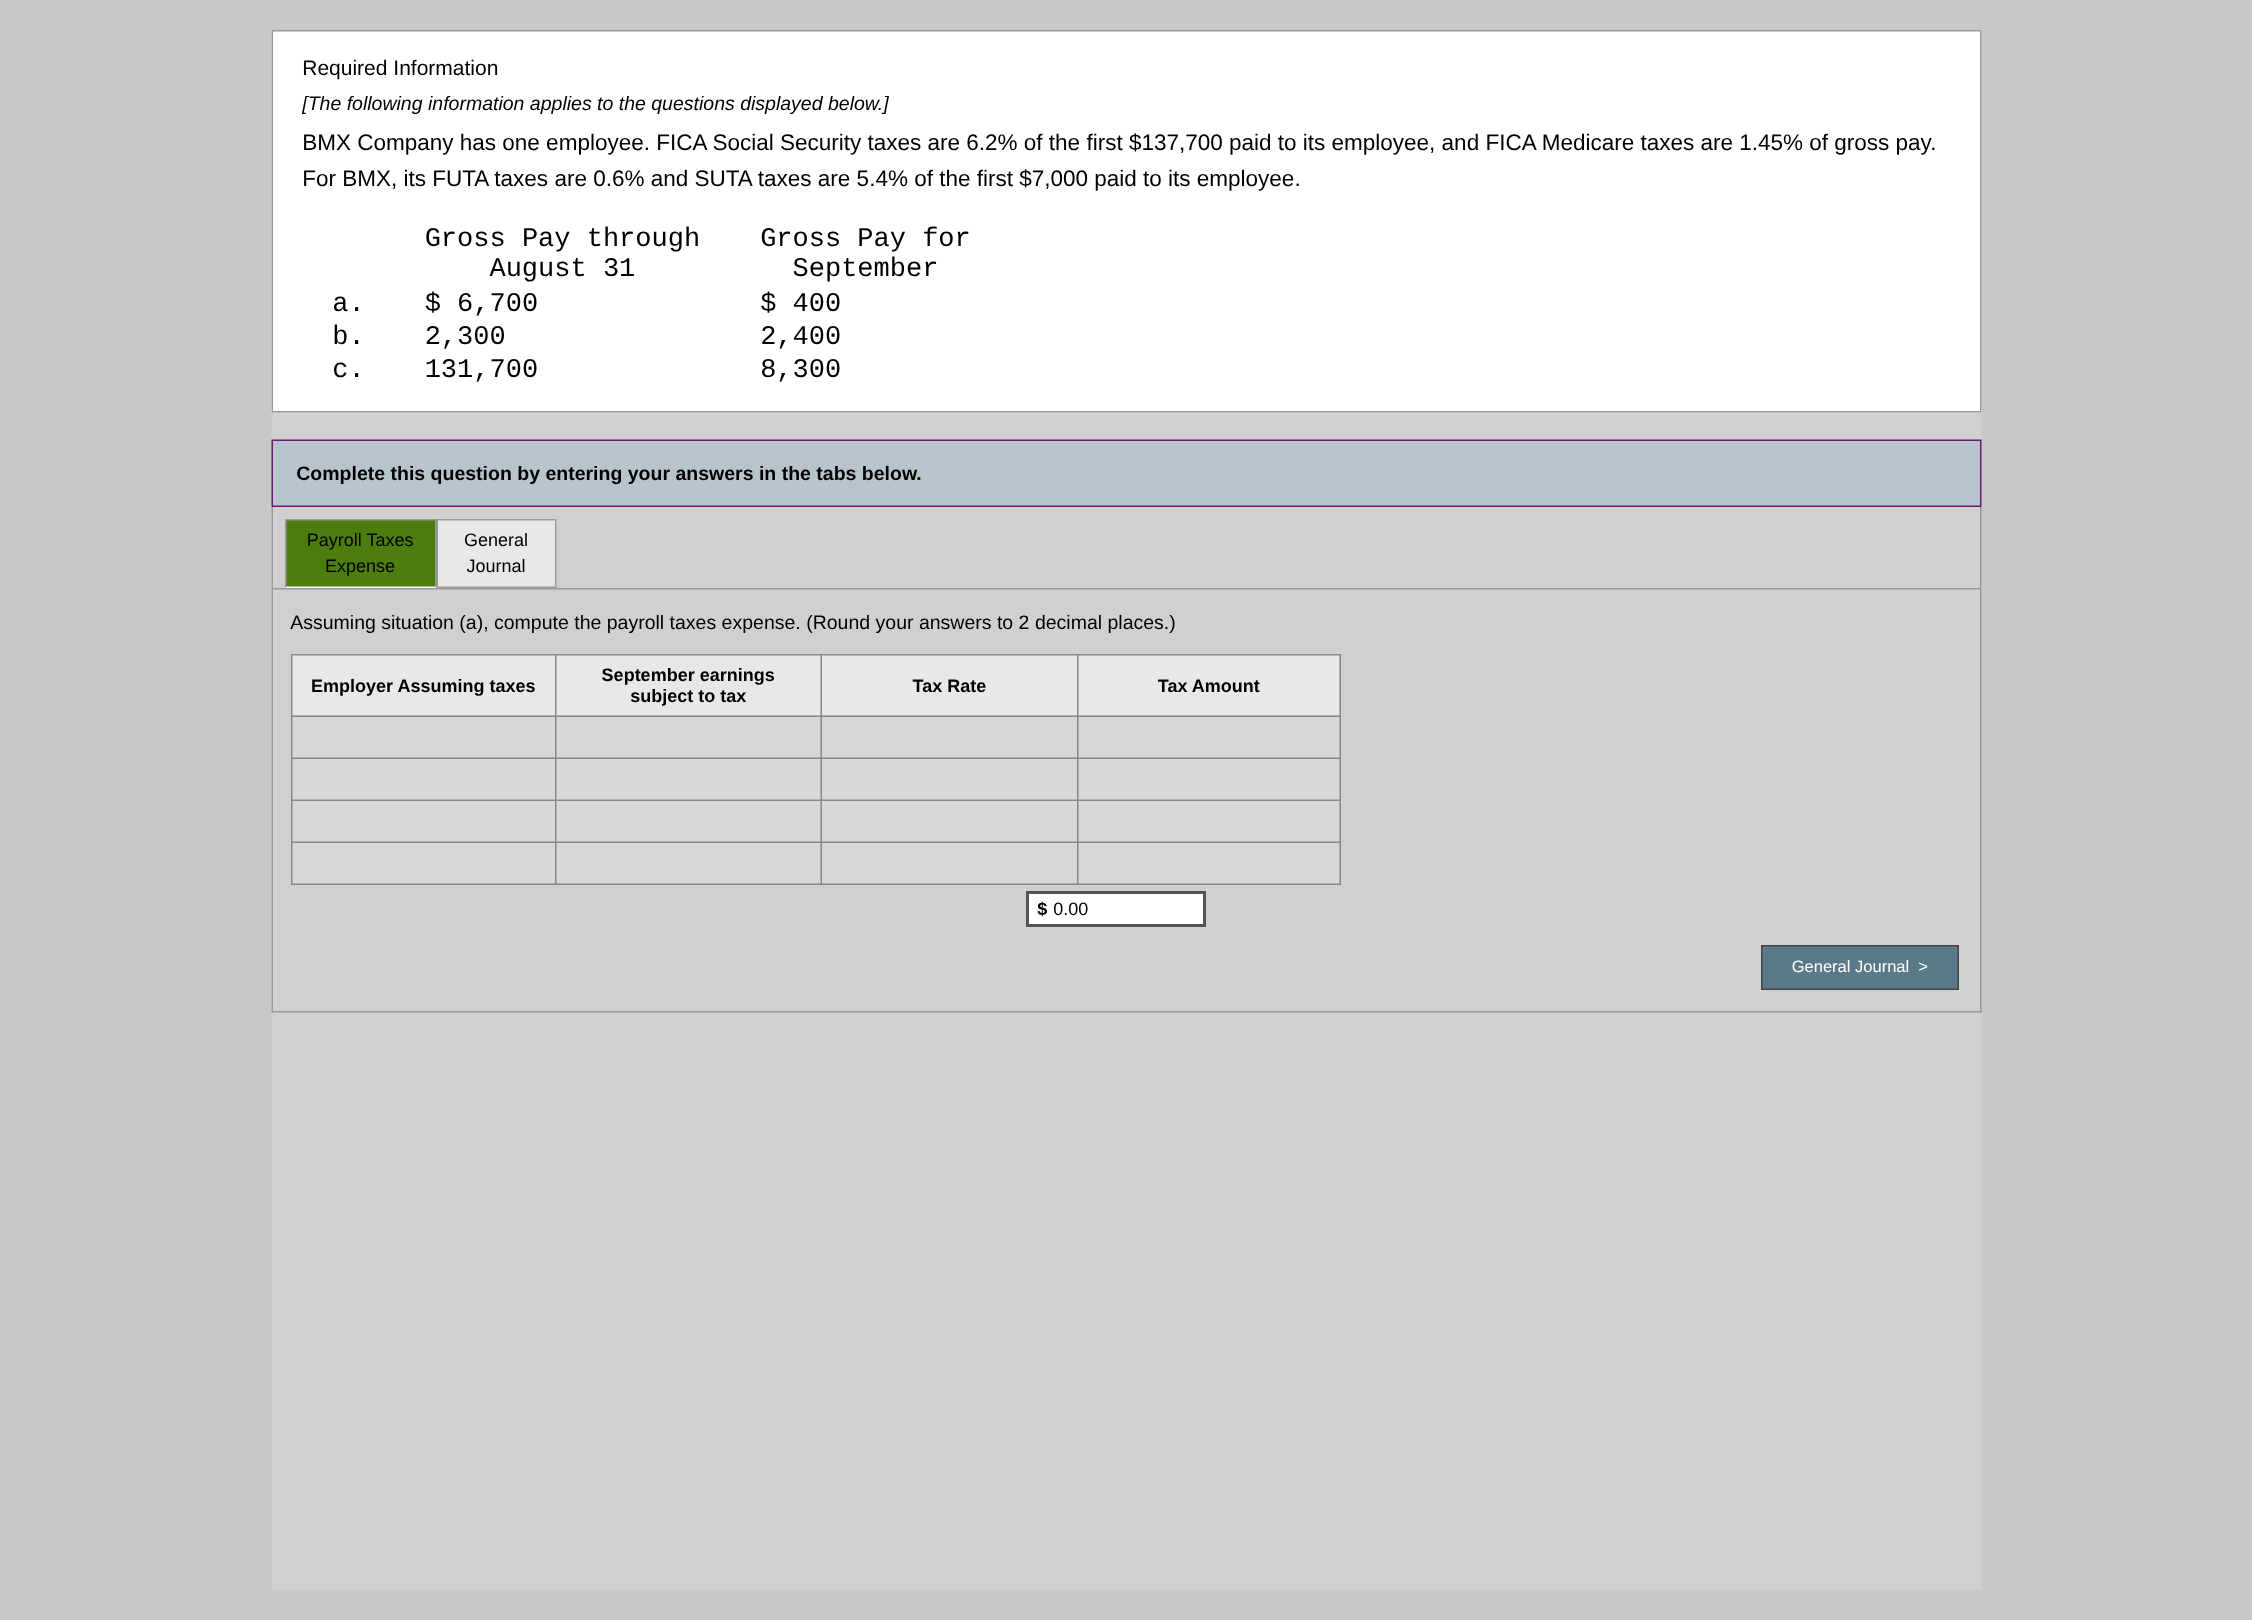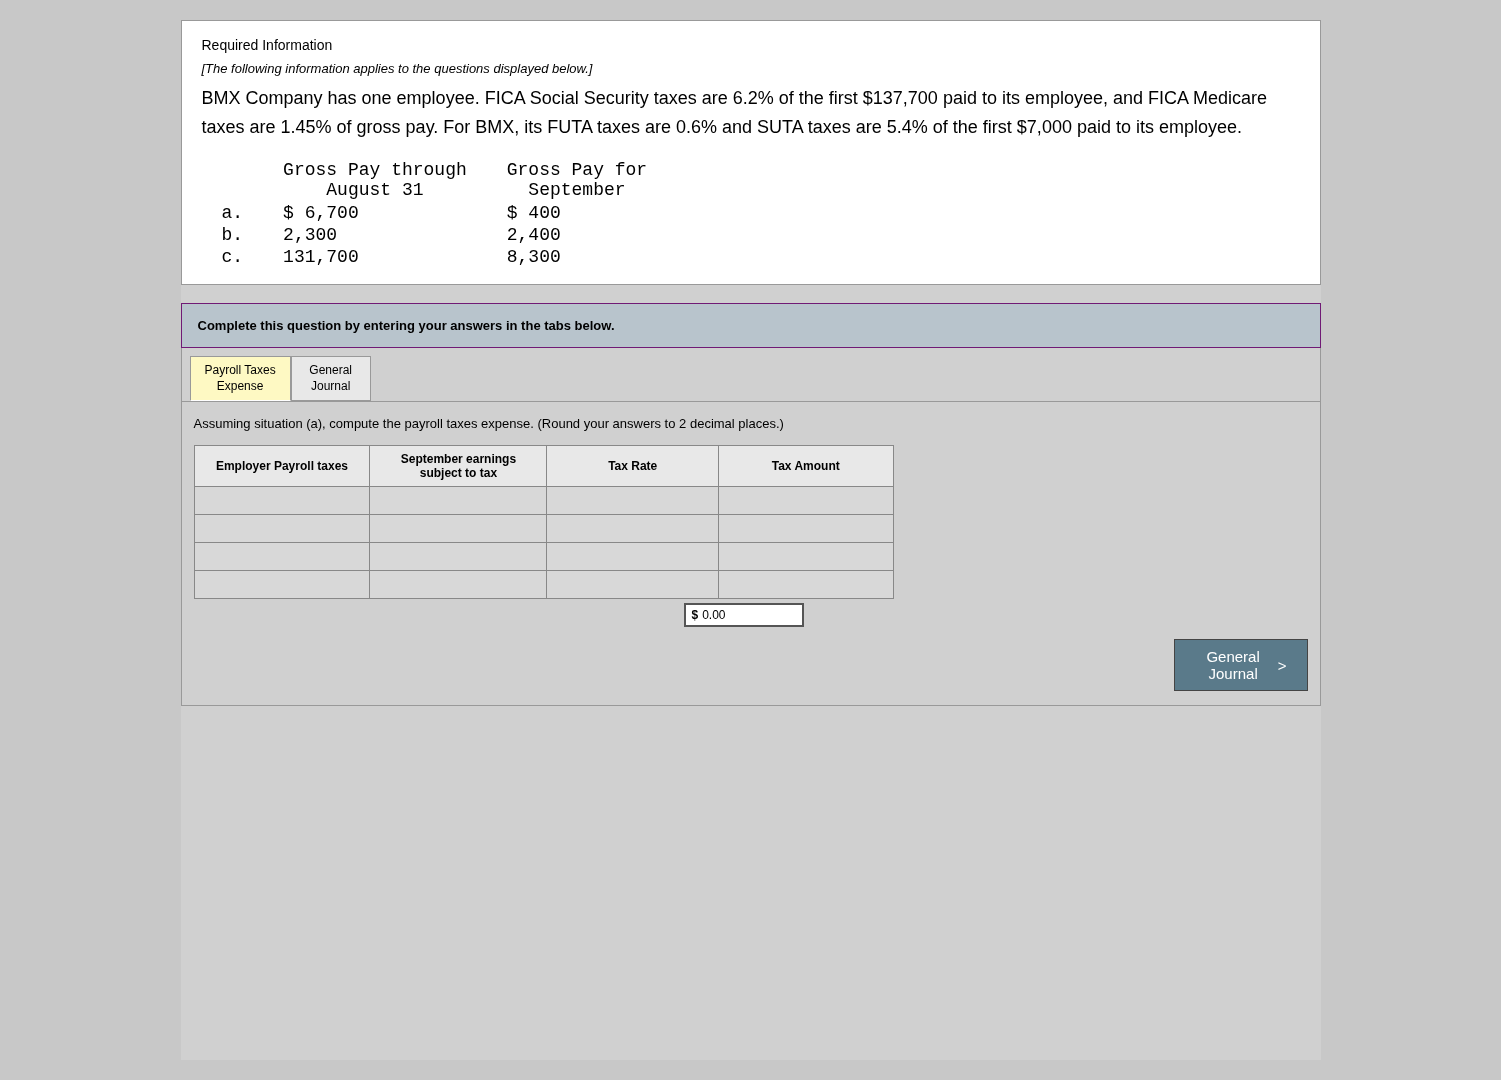--- a/index.html
+++ b/index.html
@@ -27,21 +27,21 @@
       font-weight: normal;
       font-size: 14px;
       margin-bottom: 8px;
     }
     .italic-note {
       font-style: italic;
       margin-bottom: 8px;
       font-size: 13px;
     }
     .description {
-      font-size: 18px;
+      font-size: 15px;
       line-height: 1.6;
       margin-bottom: 16px;
     }
     .data-table {
       border-collapse: collapse;
       font-size: 18px;
       font-family: 'Courier New', monospace;
     }
     .data-table th {
       text-align: center;
@@ -88,21 +88,21 @@
       padding: 5px 14px;
       border: 1px solid #999;
       background: #e8e8e8;
       cursor: pointer;
       font-size: 12px;
       text-align: center;
       line-height: 1.4;
       min-width: 80px;
     }
     .tab.active {
-      background: #fef9c3;
+      background: #4d7c0f;
       border-bottom: 1px solid white;
       position: relative;
       z-index: 1;
     }
     .tab-content {
       padding: 14px 12px;
     }
     .assumption-text {
       font-size: 13px;
       margin-bottom: 14px;
@@ -145,21 +145,21 @@
       gap: 4px;
     }
     .total-input span {
       font-weight: bold;
     }
     .general-journal-btn {
       background: #5a7a8a;
       color: white;
       border: 1px solid #444;
       padding: 8px 20px;
-      font-size: 15px;
+      font-size: 11px;
       cursor: pointer;
       display: flex;
       align-items: center;
       gap: 6px;
       margin-top: 10px;
       margin-left: 490px;
     }
     .section-gap {
       margin-bottom: 16px;
     }
@@ -219,21 +219,21 @@
         General<br>Journal
       </div>
     </div>
 
     <div class="tab-content">
       <div class="assumption-text">Assuming situation (a), compute the payroll taxes expense. (Round your answers to 2 decimal places.)</div>
 
       <table class="payroll-table">
         <thead>
           <tr>
-            <th>Employer Payroll taxes</th>
+            <th>Employer Assuming taxes</th>
             <th>September earnings<br>subject to tax</th>
             <th>Tax Rate</th>
             <th>Tax Amount</th>
           </tr>
         </thead>
         <tbody>
           <tr>
             <td class="input-cell"><input type="text" style="width: 100%; border: none; background: transparent;"></td>
             <td class="input-cell"><input type="text" style="width: 100%; border: none; background: transparent;"></td>
             <td class="input-cell"><input type="text" style="width: 100%; border: none; background: transparent;"></td>

